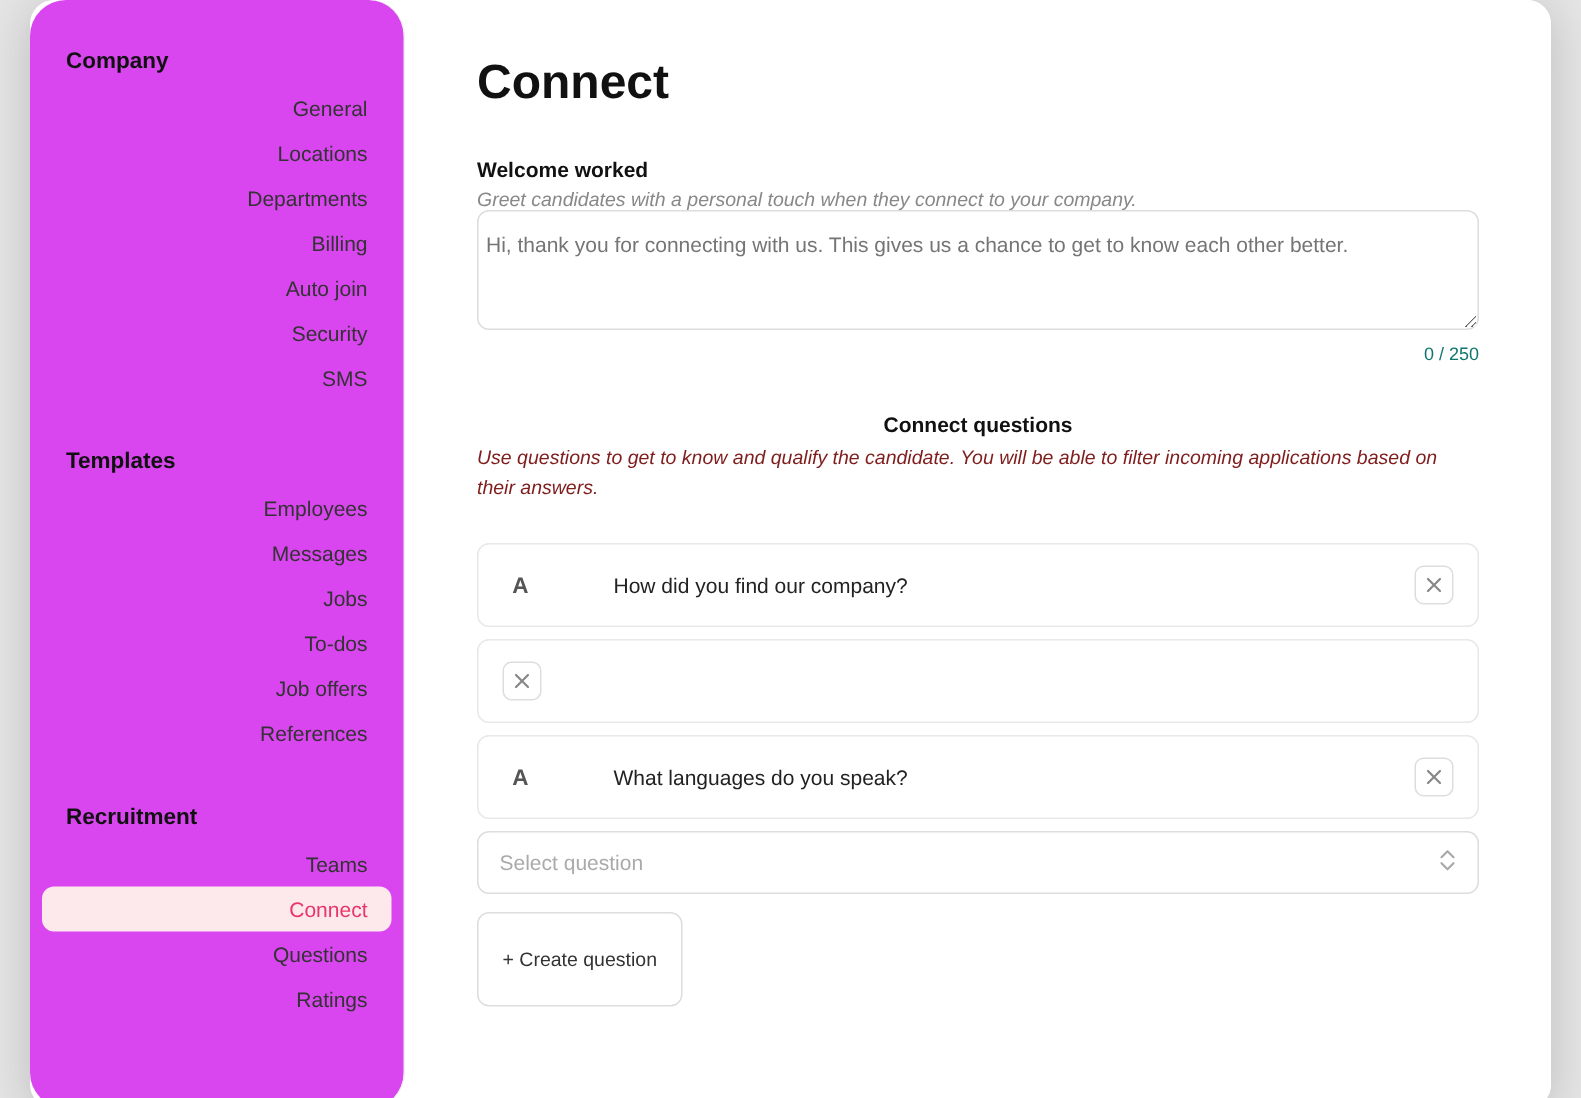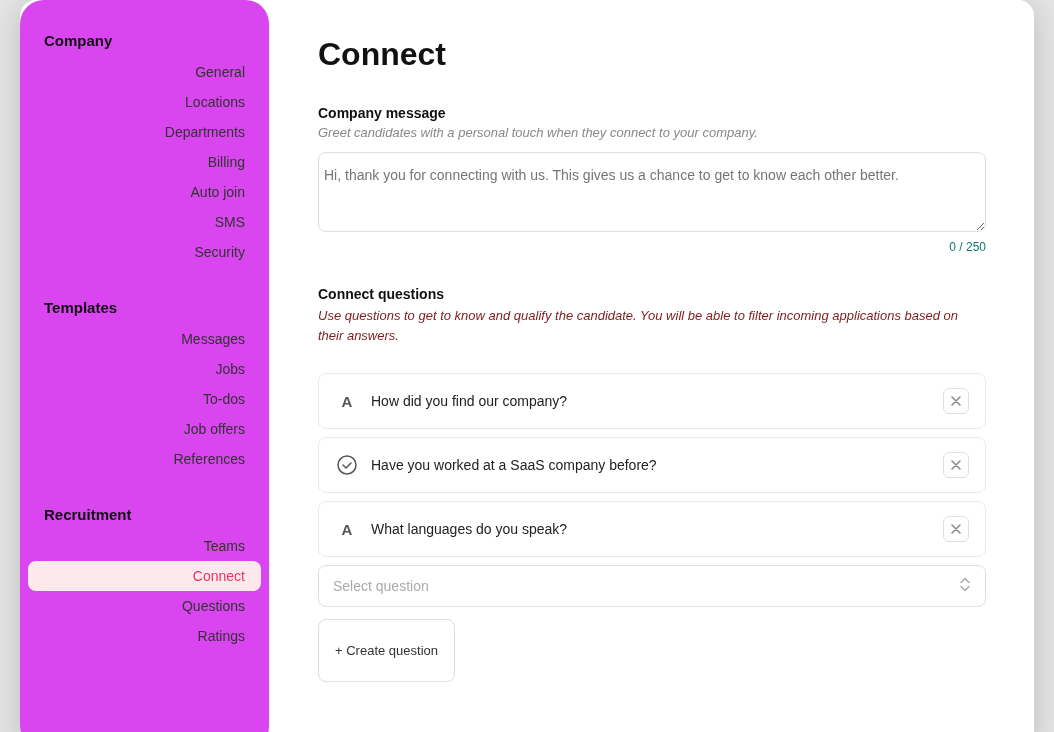--- a/index.html
+++ b/index.html
@@ -75,21 +75,20 @@
     .section-label {
       font-size: 14px;
       font-weight: 700;
       color: #111;
       margin-bottom: 4px;
     }
     .section-desc {
       font-size: 13px;
       color: #888;
       font-style: italic;
-      margin-bottom: 12px;
     }
     .welcome-textarea {
       width: 100%;
       height: 80px;
       border: 1px solid #ddd;
       border-radius: 8px;
       padding: 12px 5px;
       font-size: 14px;
       color: #999;
       resize: vertical;
@@ -101,20 +100,21 @@
       text-align: right;
       font-size: 12px;
       color: #0f766e;
       margin-top: 4px;
     }
     .questions-section-label {
       font-size: 14px;
       font-weight: 700;
       color: #111;
       margin-bottom: 4px;
+      text-align: center;
     }
     .questions-section-desc {
       font-size: 13px;
       color: #7f1d1d;
       font-style: italic;
       margin-bottom: 28px;
       line-height: 1.5;
     }
     .question-item {
       display: flex;
@@ -136,20 +136,21 @@
       height: 24px;
       display: flex;
       align-items: center;
       justify-content: center;
       color: #555;
       flex-shrink: 0;
     }
     .question-text {
       font-size: 14px;
       color: #222;
+      margin-left: 38px;
     }
     .close-btn {
       width: 26px;
       height: 26px;
       border: 1px solid #ddd;
       border-radius: 6px;
       background: #fff;
       cursor: pointer;
       display: flex;
       align-items: center;
@@ -211,27 +212,28 @@
 <div class="app-window">
 
   <nav class="sidebar">
     <div class="sidebar-section-title">Company</div>
     <div id="company-items">
         <div class="sidebar-item">General</div>
         <div class="sidebar-item">Locations</div>
         <div class="sidebar-item">Departments</div>
         <div class="sidebar-item">Billing</div>
         <div class="sidebar-item">Auto join</div>
+        <div class="sidebar-item">Security</div>
         <div class="sidebar-item">SMS</div>
-        <div class="sidebar-item">Security</div>
       </div>
 
     <div class="sidebar-spacer"></div>
     <div class="sidebar-section-title">Templates</div>
     <div id="templates-items">
+        <div class="sidebar-item">Employees</div>
         <div class="sidebar-item">Messages</div>
         <div class="sidebar-item">Jobs</div>
         <div class="sidebar-item">To-dos</div>
         <div class="sidebar-item">Job offers</div>
         <div class="sidebar-item">References</div>
       </div>
 
     <div class="sidebar-spacer"></div>
     <div class="sidebar-section-title">Recruitment</div>
     <div id="recruitment-items">
@@ -239,21 +241,21 @@
         <div class="sidebar-item active">Connect</div>
         <div class="sidebar-item">Questions</div>
         <div class="sidebar-item">Ratings</div>
       </div>
   </nav>
 
   <main class="main-content">
     <h1 class="page-title">Connect</h1>
 
     <div class="section-block">
-      <div class="section-label">Company message</div>
+      <div class="section-label">Welcome worked</div>
       <div class="section-desc">Greet candidates with a personal touch when they connect to your company.</div>
       <textarea class="welcome-textarea" placeholder="Hi, thank you for connecting with us. This gives us a chance to get to know each other better." style=""></textarea>
       <div class="textarea-counter">0 / 250</div>
     </div>
 
     <div class="section-block">
       <div class="questions-section-label">Connect questions</div>
       <div class="questions-section-desc">Use questions to get to know and qualify the candidate. You will be able to filter incoming applications based on their answers.</div>
 
       <div id="questions-list">
@@ -264,29 +266,20 @@
               </div>
               <span class="question-text">How did you find our company?</span>
             </div>
             <button class="close-btn">
               <svg width="10" height="10" viewBox="0 0 10 10" fill="none">
                 <path d="M1 1l8 8M9 1l-8 8" stroke="#888" stroke-width="1.5" stroke-linecap="round"></path>
               </svg>
             </button>
           </div>
           <div class="question-item">
-            <div class="question-left">
-              <div class="question-icon">
-                <svg width="20" height="20" viewBox="0 0 20 20" fill="none">
-      <circle cx="10" cy="10" r="9" stroke="#555" stroke-width="1.5"></circle>
-      <path d="M6 10l3 3 5-5" stroke="#555" stroke-width="1.5" stroke-linecap="round" stroke-linejoin="round"></path>
-    </svg>
-              </div>
-              <span class="question-text">Have you worked at a SaaS company before?</span>
-            </div>
             <button class="close-btn">
               <svg width="10" height="10" viewBox="0 0 10 10" fill="none">
                 <path d="M1 1l8 8M9 1l-8 8" stroke="#888" stroke-width="1.5" stroke-linecap="round"></path>
               </svg>
             </button>
           </div>
           <div class="question-item">
             <div class="question-left">
               <div class="question-icon">
                 <span class="a-icon">A</span>

